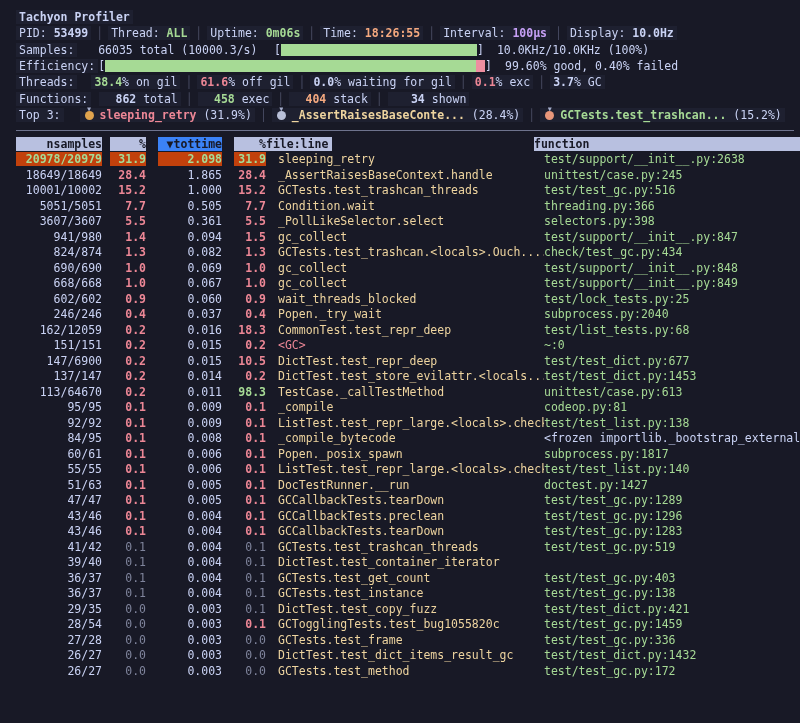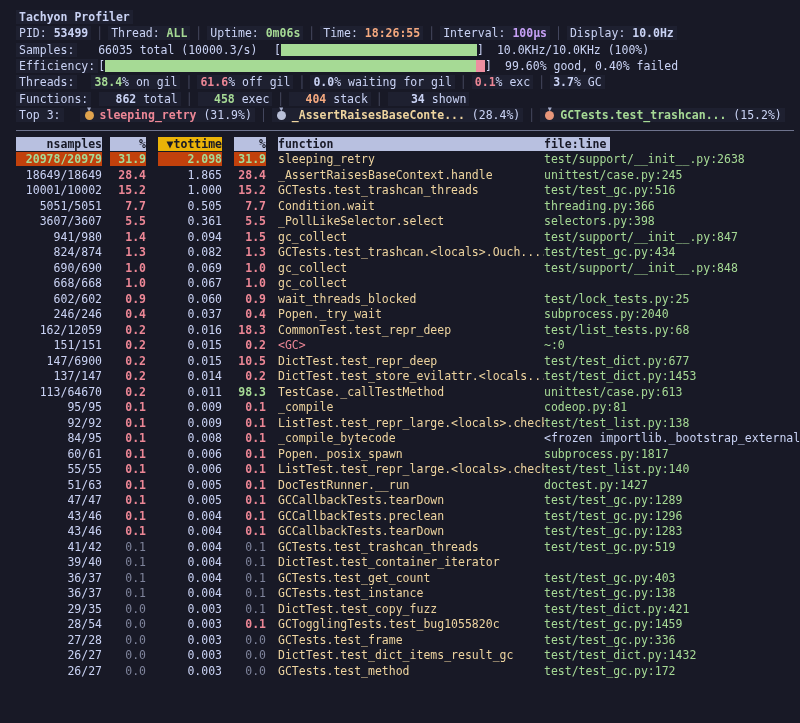--- a/index.html
+++ b/index.html
@@ -38,21 +38,21 @@
   .rule{height:1px;background:#6e738d;width:778px;margin:7px 0 5px 0;}
   .thead,.row{display:flex;height:15.5px;align-items:center;white-space:pre;}
   .cell{display:inline-block;overflow:hidden;}
   .col-ns{width:86px;text-align:right;}
   .col-p1{width:36px;text-align:right;margin-left:8px;}
   .col-tt{width:64px;text-align:right;margin-left:12px;}
   .col-p2{width:32px;text-align:right;margin-left:12px;}
   .col-fn{width:266px;margin-left:12px;text-align:left;}
   .col-fl{flex:1;text-align:left;}
   .th{background:#b8c0e0;color:#181926;font-weight:bold;}
-  .th.sorted{background:#eab308;}
+  .th.sorted{background:#3b82f6;}
   .th-fl{background:#b8c0e0;color:#181926;font-weight:bold;display:inline-block;width:66px;}
   .selected .numbg{background:#c2410c;}
   .footer{margin-top:9px;line-height:16.5px;white-space:pre;color:#cad3f5;}
   .fn-val{display:inline-block;min-width:34px;text-align:right;}
 </style>
 </head>
 <body>
 
 <div class="screen">
 
@@ -82,34 +82,34 @@
     <span class="chip" style="margin-right:16px">Top 3:</span><span style="display:inline-flex;align-items:center;white-space:pre"><span class="chip"><span class="medal gold"></span><span class="bold c-red">sleeping_retry</span><span class="c-fg"> (31.9%)</span></span><span class="sep">│</span><span class="chip"><span class="medal silver"></span><span class="bold c-yellow">_AssertRaisesBaseConte...</span><span class="c-fg"> (28.4%)</span></span><span class="sep">│</span><span class="chip"><span class="medal bronze"></span><span class="bold c-green">GCTests.test_trashcan...</span><span class="c-fg"> (15.2%)</span></span></span>
   </div>
 
   <div class="rule"></div>
 
   <div class="thead">
     <span class="cell col-ns th">nsamples</span>
     <span class="cell col-p1 th">%</span>
     <span class="cell col-tt th sorted">▼tottime</span>
     <span class="cell col-p2 th">%</span>
+    <span class="cell col-fl"><span class="th-fl">file:line</span></span>
     <span class="cell col-fn th">function</span>
-    <span class="cell col-fl"><span class="th-fl">file:line</span></span>
   </div>
 
   <div>
       <div class="row selected"><span class="cell col-ns bold c-green numbg">20978/20979</span><span class="cell col-p1 bold c-green numbg">31.9</span><span class="cell col-tt bold c-green numbg">2.098</span><span class="cell col-p2 bold c-green numbg">31.9</span><span class="cell col-fn c-yellow">sleeping_retry</span><span class="cell col-fl c-green">test/support/__init__.py:2638</span></div>
       <div class="row"><span class="cell col-ns c-fg">18649/18649</span><span class="cell col-p1 bold c-red">28.4</span><span class="cell col-tt c-fg">1.865</span><span class="cell col-p2 bold c-red">28.4</span><span class="cell col-fn c-yellow">_AssertRaisesBaseContext.handle</span><span class="cell col-fl c-green">unittest/case.py:245</span></div>
       <div class="row"><span class="cell col-ns c-fg">10001/10002</span><span class="cell col-p1 bold c-red">15.2</span><span class="cell col-tt c-fg">1.000</span><span class="cell col-p2 bold c-red">15.2</span><span class="cell col-fn c-yellow">GCTests.test_trashcan_threads</span><span class="cell col-fl c-green">test/test_gc.py:516</span></div>
       <div class="row"><span class="cell col-ns c-fg">5051/5051</span><span class="cell col-p1 bold c-red">7.7</span><span class="cell col-tt c-fg">0.505</span><span class="cell col-p2 bold c-red">7.7</span><span class="cell col-fn c-yellow">Condition.wait</span><span class="cell col-fl c-green">threading.py:366</span></div>
       <div class="row"><span class="cell col-ns c-fg">3607/3607</span><span class="cell col-p1 bold c-red">5.5</span><span class="cell col-tt c-fg">0.361</span><span class="cell col-p2 bold c-red">5.5</span><span class="cell col-fn c-yellow">_PollLikeSelector.select</span><span class="cell col-fl c-green">selectors.py:398</span></div>
       <div class="row"><span class="cell col-ns c-fg">941/980</span><span class="cell col-p1 bold c-red">1.4</span><span class="cell col-tt c-fg">0.094</span><span class="cell col-p2 bold c-red">1.5</span><span class="cell col-fn c-yellow">gc_collect</span><span class="cell col-fl c-green">test/support/__init__.py:847</span></div>
-      <div class="row"><span class="cell col-ns c-fg">824/874</span><span class="cell col-p1 bold c-red">1.3</span><span class="cell col-tt c-fg">0.082</span><span class="cell col-p2 bold c-red">1.3</span><span class="cell col-fn c-yellow">GCTests.test_trashcan.&lt;locals&gt;.Ouch....</span><span class="cell col-fl c-green">test/test_gc.py:434</span></div>
+      <div class="row"><span class="cell col-ns c-fg">824/874</span><span class="cell col-p1 bold c-red">1.3</span><span class="cell col-tt c-fg">0.082</span><span class="cell col-p2 bold c-red">1.3</span><span class="cell col-fn c-yellow">GCTests.test_trashcan.&lt;locals&gt;.Ouch....</span><span class="cell col-fl c-green">check/test_gc.py:434</span></div>
       <div class="row"><span class="cell col-ns c-fg">690/690</span><span class="cell col-p1 bold c-red">1.0</span><span class="cell col-tt c-fg">0.069</span><span class="cell col-p2 bold c-red">1.0</span><span class="cell col-fn c-yellow">gc_collect</span><span class="cell col-fl c-green">test/support/__init__.py:848</span></div>
-      <div class="row"><span class="cell col-ns c-fg">668/668</span><span class="cell col-p1 bold c-red">1.0</span><span class="cell col-tt c-fg">0.067</span><span class="cell col-p2 bold c-red">1.0</span><span class="cell col-fn c-yellow">gc_collect</span></div>
+      <div class="row"><span class="cell col-ns c-fg">668/668</span><span class="cell col-p1 bold c-red">1.0</span><span class="cell col-tt c-fg">0.067</span><span class="cell col-p2 bold c-red">1.0</span><span class="cell col-fn c-yellow">gc_collect</span><span class="cell col-fl c-green">test/support/__init__.py:849</span></div>
       <div class="row"><span class="cell col-ns c-fg">602/602</span><span class="cell col-p1 bold c-red">0.9</span><span class="cell col-tt c-fg">0.060</span><span class="cell col-p2 bold c-red">0.9</span><span class="cell col-fn c-yellow">wait_threads_blocked</span><span class="cell col-fl c-green">test/lock_tests.py:25</span></div>
       <div class="row"><span class="cell col-ns c-fg">246/246</span><span class="cell col-p1 bold c-red">0.4</span><span class="cell col-tt c-fg">0.037</span><span class="cell col-p2 bold c-red">0.4</span><span class="cell col-fn c-yellow">Popen._try_wait</span><span class="cell col-fl c-green">subprocess.py:2040</span></div>
       <div class="row"><span class="cell col-ns c-fg">162/12059</span><span class="cell col-p1 bold c-red">0.2</span><span class="cell col-tt c-fg">0.016</span><span class="cell col-p2 bold c-red">18.3</span><span class="cell col-fn c-yellow">CommonTest.test_repr_deep</span><span class="cell col-fl c-green">test/list_tests.py:68</span></div>
       <div class="row"><span class="cell col-ns c-fg">151/151</span><span class="cell col-p1 bold c-red">0.2</span><span class="cell col-tt c-fg">0.015</span><span class="cell col-p2 bold c-red">0.2</span><span class="cell col-fn c-red">&lt;GC&gt;</span><span class="cell col-fl c-green">~:0</span></div>
       <div class="row"><span class="cell col-ns c-fg">147/6900</span><span class="cell col-p1 bold c-red">0.2</span><span class="cell col-tt c-fg">0.015</span><span class="cell col-p2 bold c-red">10.5</span><span class="cell col-fn c-yellow">DictTest.test_repr_deep</span><span class="cell col-fl c-green">test/test_dict.py:677</span></div>
       <div class="row"><span class="cell col-ns c-fg">137/147</span><span class="cell col-p1 bold c-red">0.2</span><span class="cell col-tt c-fg">0.014</span><span class="cell col-p2 bold c-red">0.2</span><span class="cell col-fn c-yellow">DictTest.test_store_evilattr.&lt;locals...</span><span class="cell col-fl c-green">test/test_dict.py:1453</span></div>
       <div class="row"><span class="cell col-ns c-fg">113/64670</span><span class="cell col-p1 bold c-red">0.2</span><span class="cell col-tt c-fg">0.011</span><span class="cell col-p2 bold c-green">98.3</span><span class="cell col-fn c-yellow">TestCase._callTestMethod</span><span class="cell col-fl c-green">unittest/case.py:613</span></div>
       <div class="row"><span class="cell col-ns c-fg">95/95</span><span class="cell col-p1 bold c-red">0.1</span><span class="cell col-tt c-fg">0.009</span><span class="cell col-p2 bold c-red">0.1</span><span class="cell col-fn c-yellow">_compile</span><span class="cell col-fl c-green">codeop.py:81</span></div>
       <div class="row"><span class="cell col-ns c-fg">92/92</span><span class="cell col-p1 bold c-red">0.1</span><span class="cell col-tt c-fg">0.009</span><span class="cell col-p2 bold c-red">0.1</span><span class="cell col-fn c-yellow">ListTest.test_repr_large.&lt;locals&gt;.check</span><span class="cell col-fl c-green">test/test_list.py:138</span></div>
       <div class="row"><span class="cell col-ns c-fg">84/95</span><span class="cell col-p1 bold c-red">0.1</span><span class="cell col-tt c-fg">0.008</span><span class="cell col-p2 bold c-red">0.1</span><span class="cell col-fn c-yellow">_compile_bytecode</span><span class="cell col-fl c-fg">&lt;frozen importlib._bootstrap_external</span></div>

